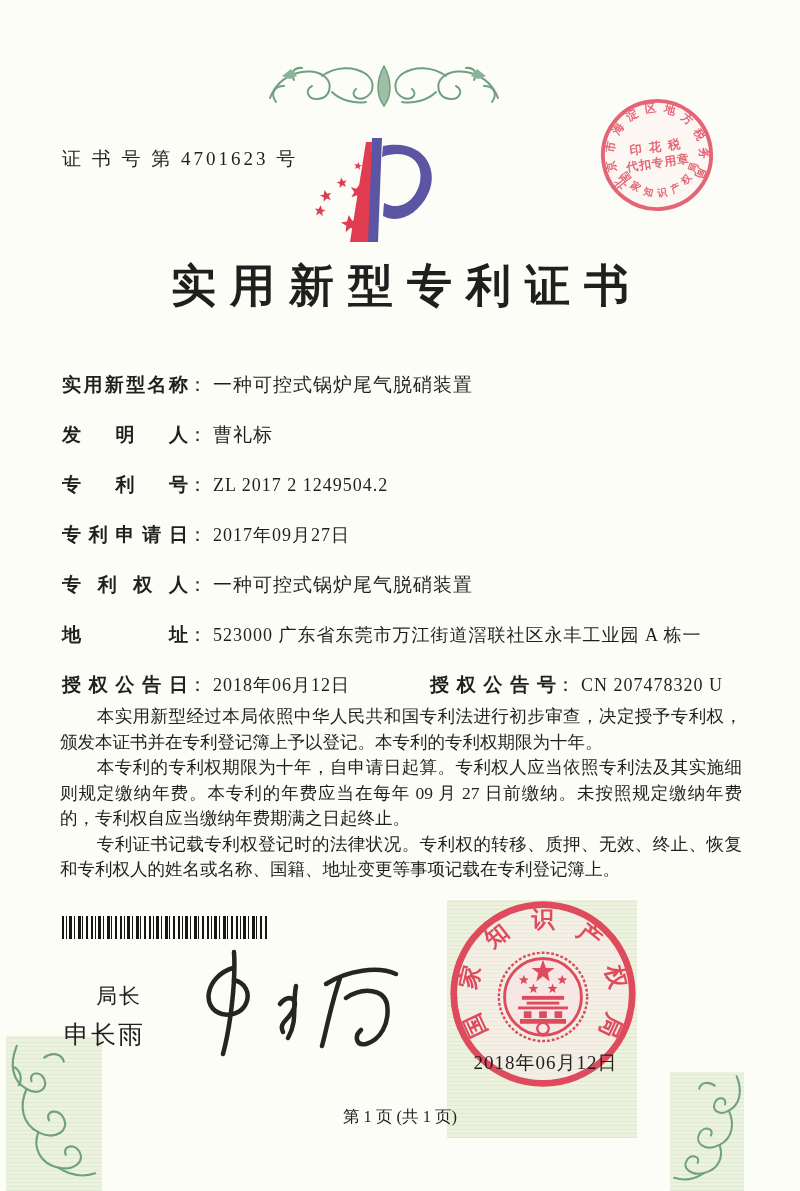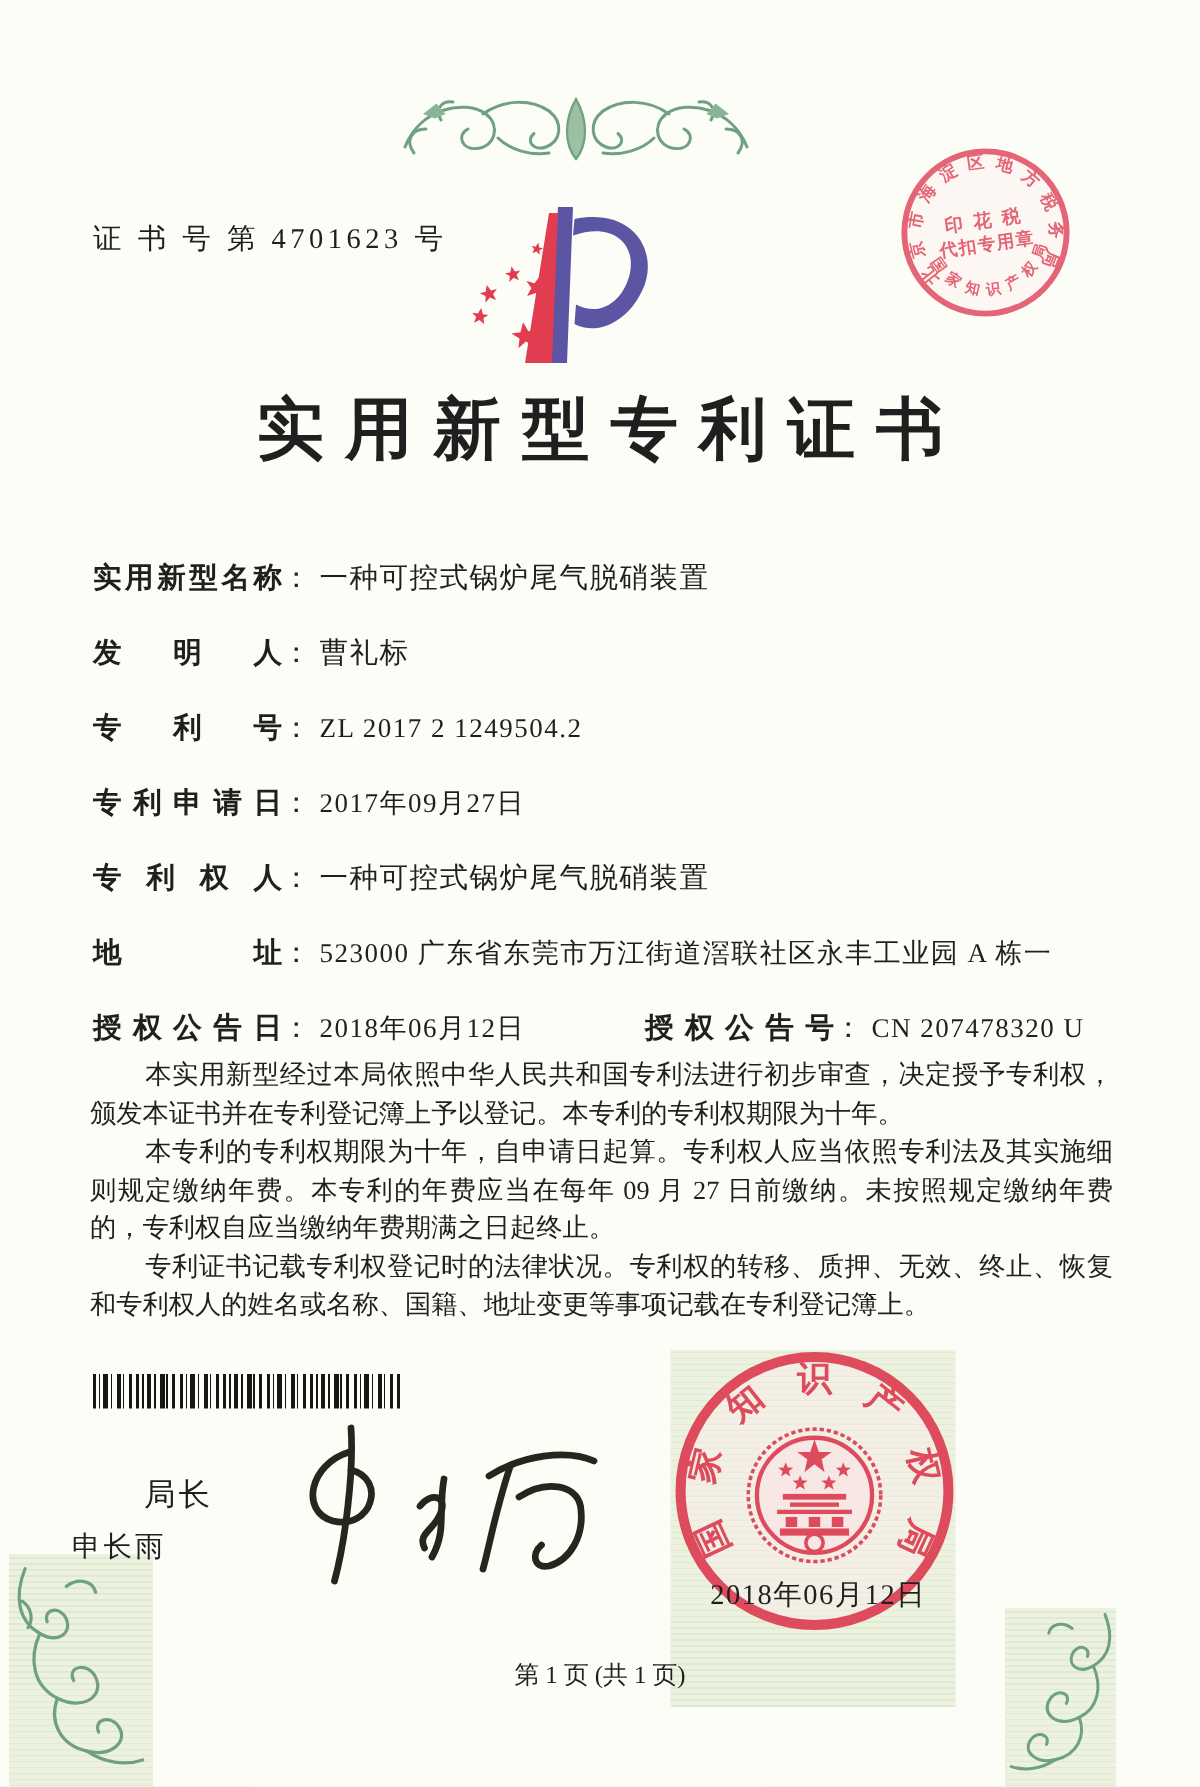--- a/index.html
+++ b/index.html
@@ -36,21 +36,21 @@
     background-image:repeating-linear-gradient(90deg,
       #161616 0 2px, transparent 2px 4px,
       #161616 4px 5px, transparent 5px 7px,
       #161616 7px 10px, transparent 10px 12px,
       #161616 12px 13px, transparent 13px 16px,
       #161616 16px 19px, transparent 19px 20px,
       #161616 20px 21px, transparent 21px 24px,
       #161616 24px 26px, transparent 26px 29px);
   }
   .signoff-title { position:absolute; left:64px; top:982px; font-size:21px; letter-spacing:2px; z-index:2; font-family:"Liberation Sans","DejaVu Sans",sans-serif;margin-left:32px; }
-  .signoff-name  { position:absolute; left:48px; top:1018px; font-size:19px; letter-spacing:2px; z-index:2; font-family:Liberation Sans, sans-serif; }
+  .signoff-name  { position:absolute; left:64px; top:1018px; font-size:25px; letter-spacing:2px; z-index:2; font-family:Liberation Sans, sans-serif; }
   .signature { position:absolute; left:188px; top:946px; width:215px; height:115px; z-index:4; }
   .seal { position:absolute; left:447px; top:898px; width:192px; height:192px; z-index:3; opacity:.95; }
   .seal-date { position:absolute; left:458px; top:1050px; width:175px; text-align:center; font-size:19px; letter-spacing:1px; z-index:4; }
   .footer { position:absolute; left:0; top:1106px; width:100%; text-align:center; font-size:16.5px; z-index:2; }
 </style>
 </head>
 <body>
 
 <div class="page">
 

